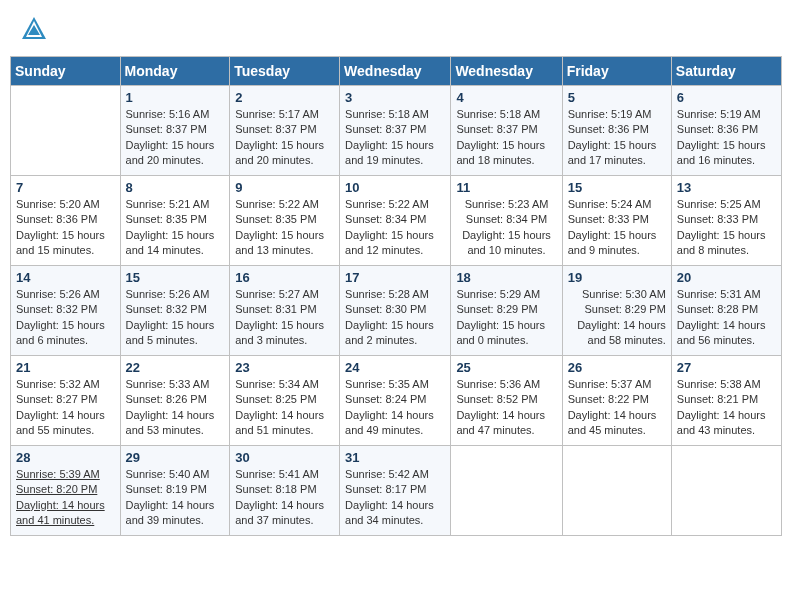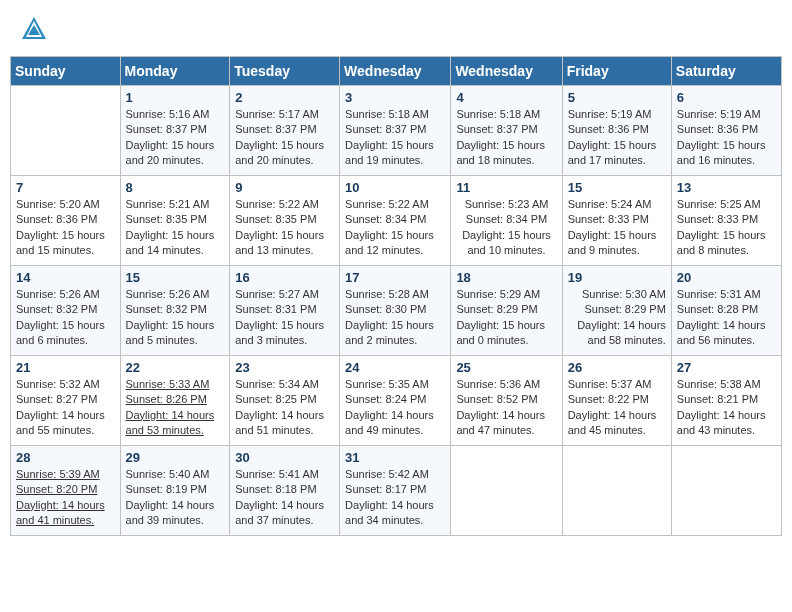--- a/index.html
+++ b/index.html
@@ -284,21 +284,21 @@
       <tr>
         <td>
           <span class="day-number">21</span>
           <div class="day-info" style="white-space: pre-line;">Sunrise: 5:32 AM
 Sunset: 8:27 PM
 Daylight: 14 hours
 and 55 minutes.</div>
         </td>
         <td>
           <span class="day-number">22</span>
-          <div class="day-info" style="white-space: pre-line; text-decoration: underline;">Sunrise: 5:33 AM
+          <div class="day-info" style="white-space: pre-line;">Sunrise: 5:33 AM
 Sunset: 8:26 PM
 Daylight: 14 hours
 and 53 minutes.</div>
         </td>
         <td>
           <span class="day-number">23</span>
           <div class="day-info" style="white-space: pre-line;">Sunrise: 5:34 AM
 Sunset: 8:25 PM
 Daylight: 14 hours
 and 51 minutes.</div>

